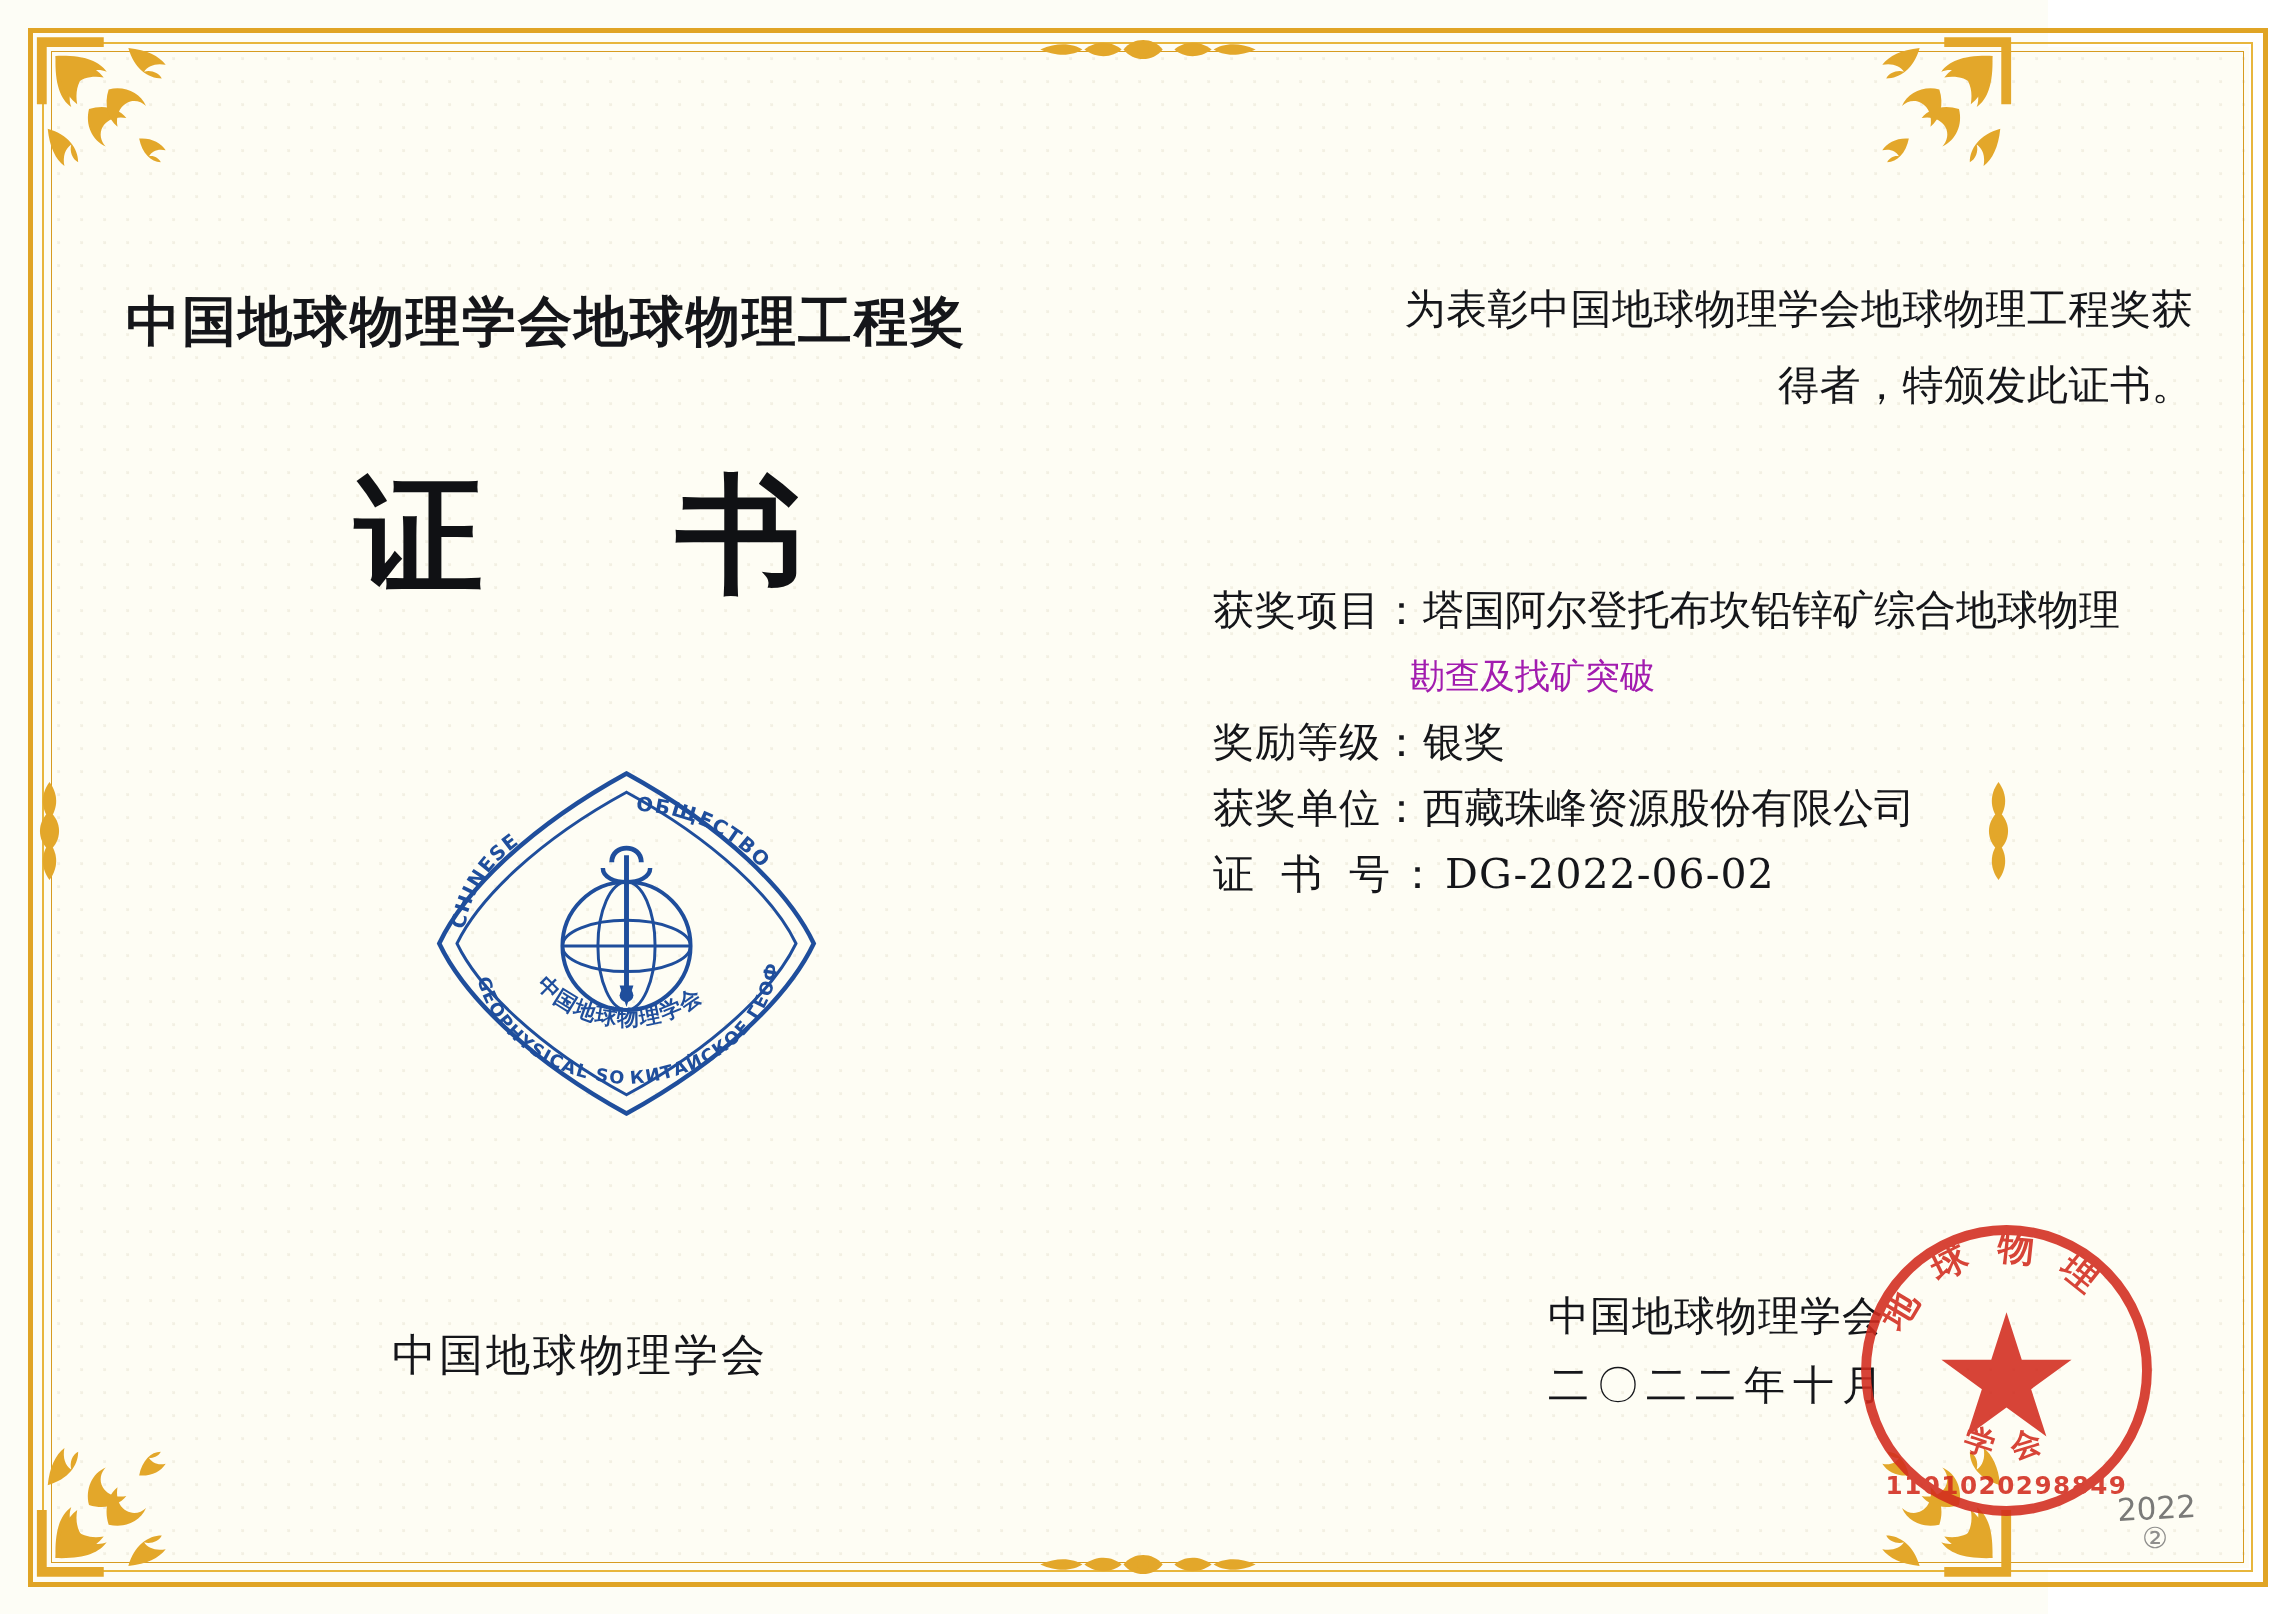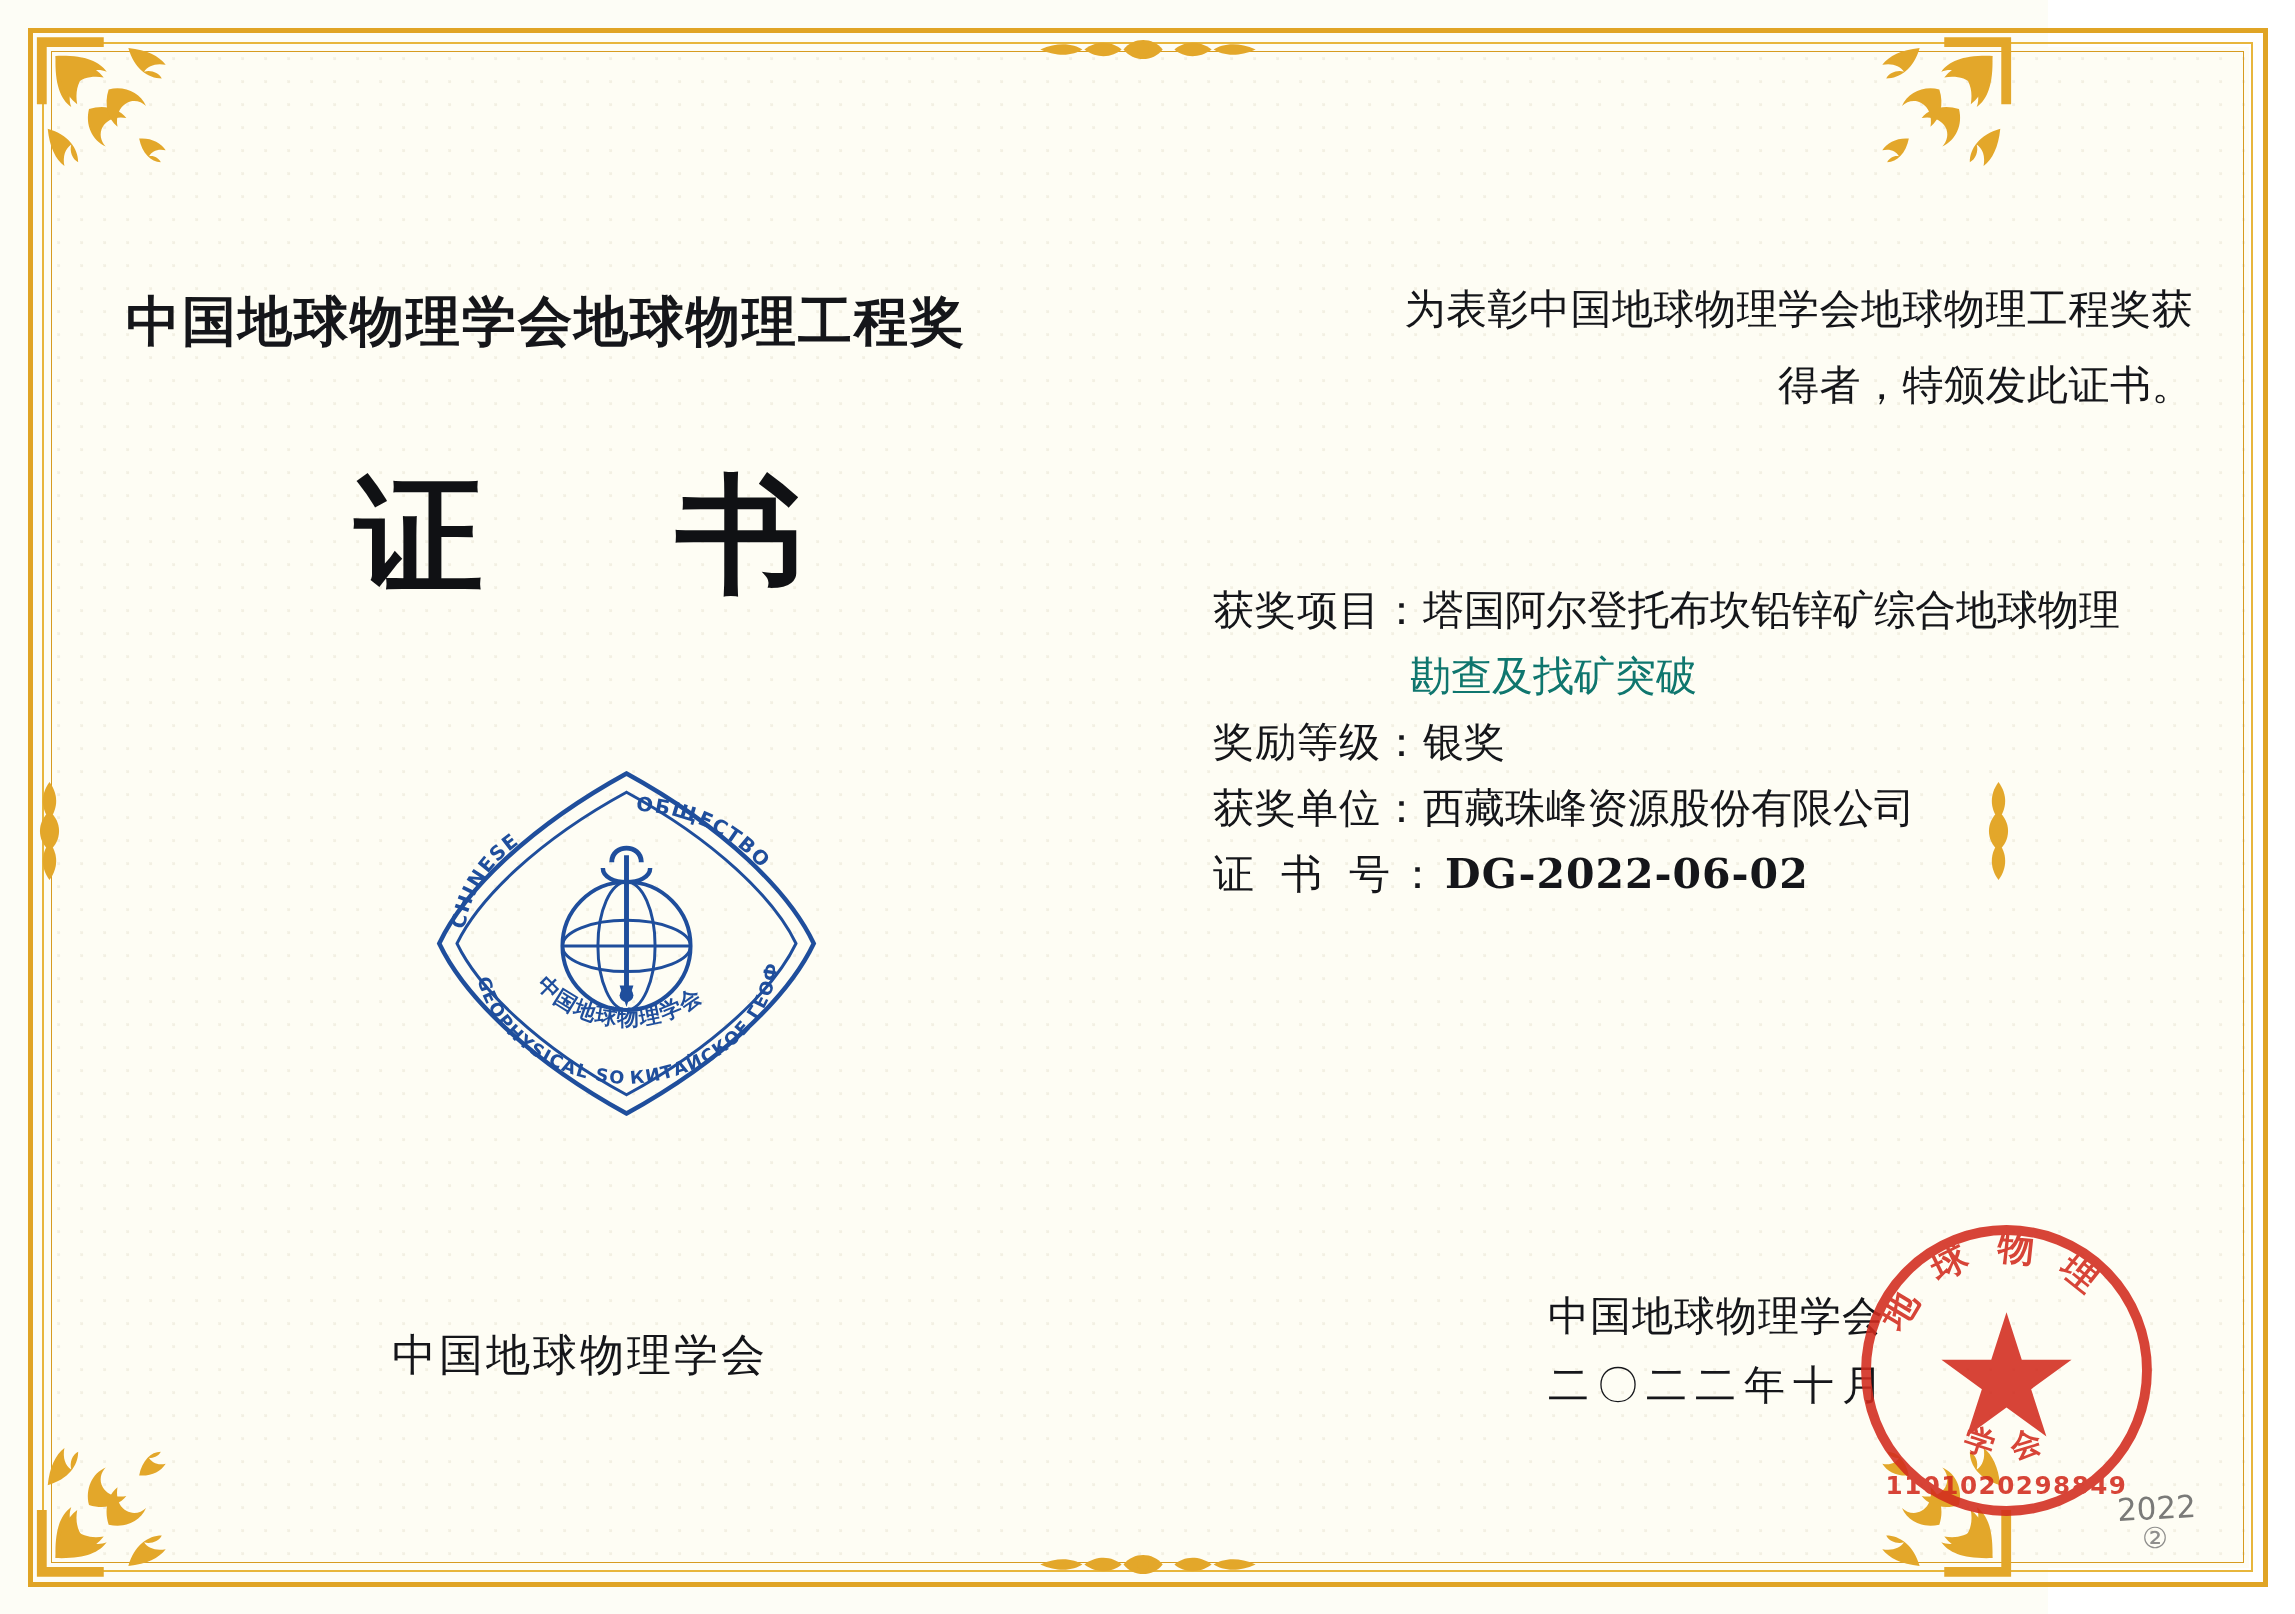--- a/index.html
+++ b/index.html
@@ -168,31 +168,30 @@
   .field-row {
     font-family: "DejaVu Serif", serif;
     font-size: 41px;
     line-height: 66px;
     color: #15161a;
     white-space: nowrap;
   }
   .field-row .label { letter-spacing: 1px; }
   .field-cont {
     font-family: "DejaVu Serif", serif;
-    font-size: 41px;
+    font-size: 35px;
     line-height: 66px;
-    color: #0f766e;
+    color: #a21caf;
     white-space: nowrap;
     padding-left: 197px;
   }
   .field-row.spaced .label { letter-spacing: 7px; }
   .mono-no {
     font-family: "DejaVu Serif", serif;
     letter-spacing: 1px;
-    font-weight: bold;
   }
 
   
   .sign-block {
     position: absolute;
     left: 1474px;
     top: 1208px;
     width: 591px;
     text-align: left;
   }

